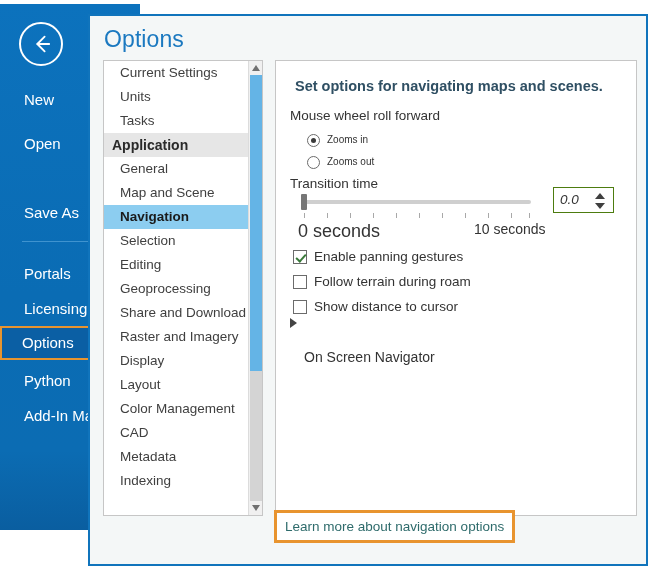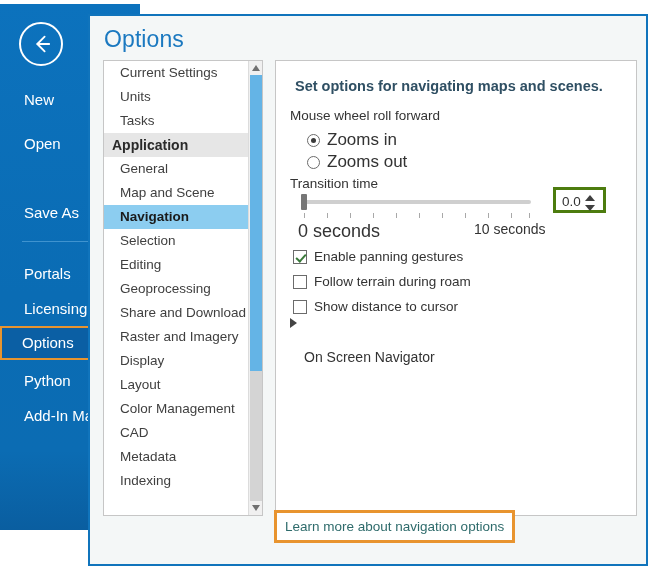--- a/index.html
+++ b/index.html
@@ -122,42 +122,42 @@
     width: 13px; height: 13px; border-radius: 50%;
     border: 1px solid #6b6b6b; background: #ffffff;
   }
   .radio.checked::after {
     content: ""; position: absolute;
     left: 3px; top: 3px; width: 5px; height: 5px;
     border-radius: 50%; background: #3a3a3a;
   }
   .radio-label {
     position: absolute; left: 20px; top: 0;
-    font-size: 17px; color: #333333; line-height: 18px; white-space: nowrap;
+    font-size: 10px; color: #333333; line-height: 18px; white-space: nowrap;
   }
 
   
   .slider-wrap { position: absolute; left: 22px; top: 133px; width: 238px; height: 16px; }
   .slider-track {
     position: absolute; left: 5px; top: 6px; width: 228px; height: 4px;
     background: #cfcfcf; border-radius: 2px;
   }
   .slider-thumb {
     position: absolute; left: 3px; top: 0; width: 6px; height: 16px;
     background: #767676; border-radius: 1px;
   }
   .tick-row { position: absolute; left: 22px; top: 152px; width: 238px; height: 6px; }
   .tick { position: absolute; top: 0; width: 1px; height: 5px; background: #a8a8a8; }
   .scale-min { position: absolute; left: 22px; top: 160px; font-size: 18px; color: #333; }
   .scale-max { position: absolute; left: 198px; top: 160px; font-size: 14px; color: #333; }
 
   .spin {
     position: absolute; left: 277px; top: 126px;
-    width: 53px; height: 26px;
-    border: 3px solid #4d7c0f; background: #ffffff;
+    width: 61px; height: 26px;
+    border: 1px solid #4d7c0f; background: #ffffff; font-style: italic;
   }
   .spin-val {
     position: absolute; left: 6px; top: 4px;
     font-size: 13.5px; color: #333333;
   }
   .spin-btns { position: absolute; right: 6px; top: 2px; width: 12px; height: 22px; }
   .spin-up, .spin-dn {
     position: absolute; left: 0; width: 0; height: 0;
     border-left: 5px solid transparent; border-right: 5px solid transparent;
   }

